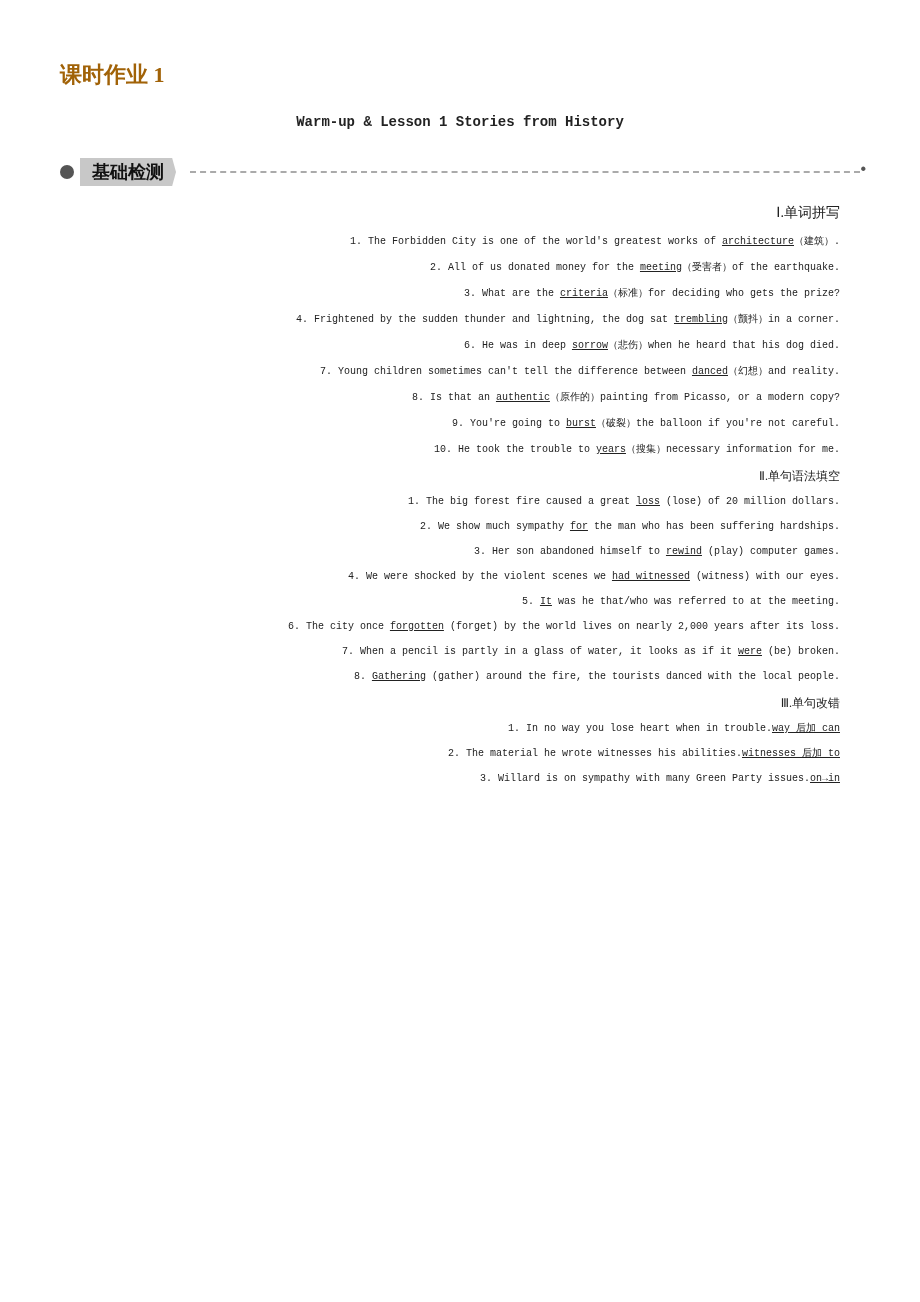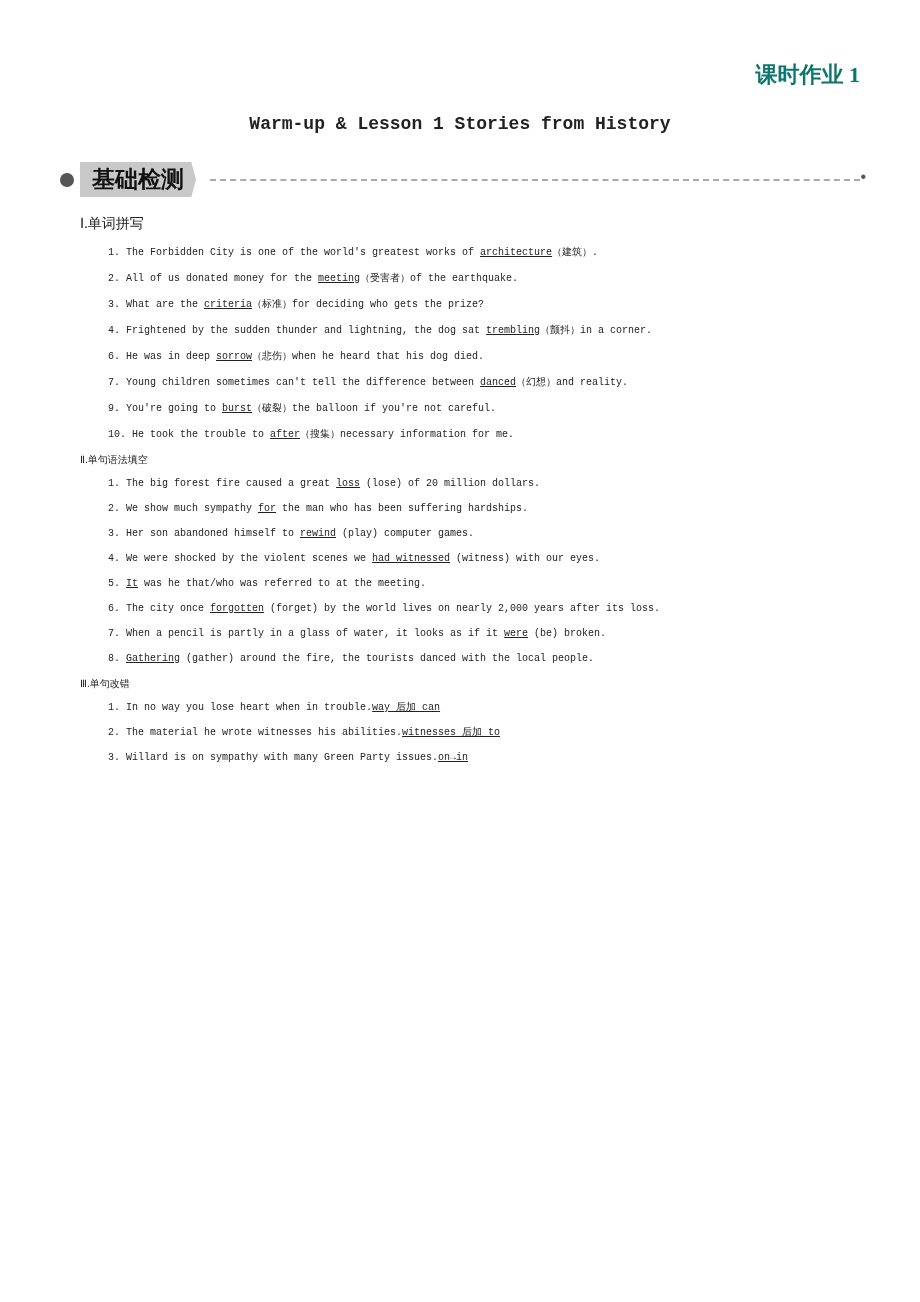--- a/index.html
+++ b/index.html
@@ -10,32 +10,32 @@
     body {
       background: #fff;
       font-family: "Courier New", Courier, monospace;
       font-size: 14px;
       color: #222;
       width: 920px;
       min-height: 1302px;
       padding: 40px 60px 60px 60px;
     }
     .page-title {
-      text-align: right;
-      color: #0f766e;
+      text-align: left;
+      color: #a16207;
       font-size: 22px;
       font-weight: bold;
       font-family: SimSun, "Microsoft YaHei", serif;
       margin-bottom: 24px;
       margin-top: 20px;
     }
     .subtitle {
       text-align: center;
       font-weight: bold;
-      font-size: 18px;
+      font-size: 14px;
       margin-bottom: 28px;
       font-family: "Courier New", Courier, monospace;
     }
     .section-header {
       display: flex;
       align-items: center;
       margin-bottom: 18px;
       position: relative;
     }
     .section-dot {
@@ -43,21 +43,21 @@
       height: 14px;
       background: #555;
       border-radius: 50%;
       margin-right: 6px;
       flex-shrink: 0;
     }
     .section-label {
       background: #c8c8c8;
       color: #111;
       font-family: SimSun, "Microsoft YaHei", serif;
-      font-size: 23px;
+      font-size: 18px;
       font-weight: bold;
       padding: 2px 12px;
       margin-right: 10px;
       position: relative;
       clip-path: polygon(0 0, 96% 0, 100% 50%, 96% 100%, 0 100%);
     }
     .section-dashes {
       flex: 1;
       border-top: 2px dashed #aaa;
       margin-left: 4px;
@@ -66,20 +66,21 @@
     .section-dashes::after {
       content: '•';
       position: absolute;
       right: -8px;
       top: -12px;
       font-size: 16px;
       color: #555;
     }
     .content-area {
       padding: 0 20px;
+      text-align: right;
     }
     .section-title {
       font-family: "Courier New", Courier, monospace;
       font-size: 14px;
       margin-bottom: 10px;
       margin-top: 6px;
     }
     .item {
       margin-bottom: 8px;
       line-height: 1.7;
@@ -89,22 +90,22 @@
       display: inline-block;
       width: 28px;
     }
     u {
       text-decoration: underline;
     }
     .chinese {
       font-family: SimSun, "Microsoft YaHei", serif;
     }
     .subsection-title {
-      font-family: Liberation Sans, sans-serif;
-      font-size: 10px;
+      font-family: Liberation Serif, serif;
+      font-size: 12px;
       margin-top: 10px;
       margin-bottom: 8px;
     }
   </style>
 </head>
 <body>
 
 <div class="page-title">课时作业 1</div>
 
 <div class="subtitle">Warm-up &amp; Lesson 1 Stories from History</div>
@@ -143,27 +144,30 @@
 
 
     <div class="item">
       <span class="indent"></span>6. He was in deep <u>sorrow</u><span class="chinese">（悲伤）</span>when he heard that his dog died.
     </div>
 
     <div class="item">
       <span class="indent"></span>7. Young children sometimes can't tell the difference between <u>danced</u><span class="chinese">（幻想）</span>and reality.
     </div>
 
+    <div class="item">
+      <span class="indent"></span>8. Is that an <u>authentic</u><span class="chinese">（原作的）</span>painting from Picasso, or a modern copy?
+    </div>
 
     <div class="item">
       <span class="indent"></span>9. You're going to <u>burst</u><span class="chinese">（破裂）</span>the balloon if you're not careful.
     </div>
 
     <div class="item">
-      <span class="indent"></span>10. He took the trouble to <u>after</u><span class="chinese">（搜集）</span>necessary information for me.
+      <span class="indent"></span>10. He took the trouble to <u>years</u><span class="chinese">（搜集）</span>necessary information for me.
     </div>
 
   </div>
 
   <div class="subsection-title">Ⅱ.单句语法填空</div>
 
   <div>
 
     <div class="item">
       <span class="indent"></span>1. The big forest fire caused a great <u>loss</u> (lose) of 20 million dollars.

